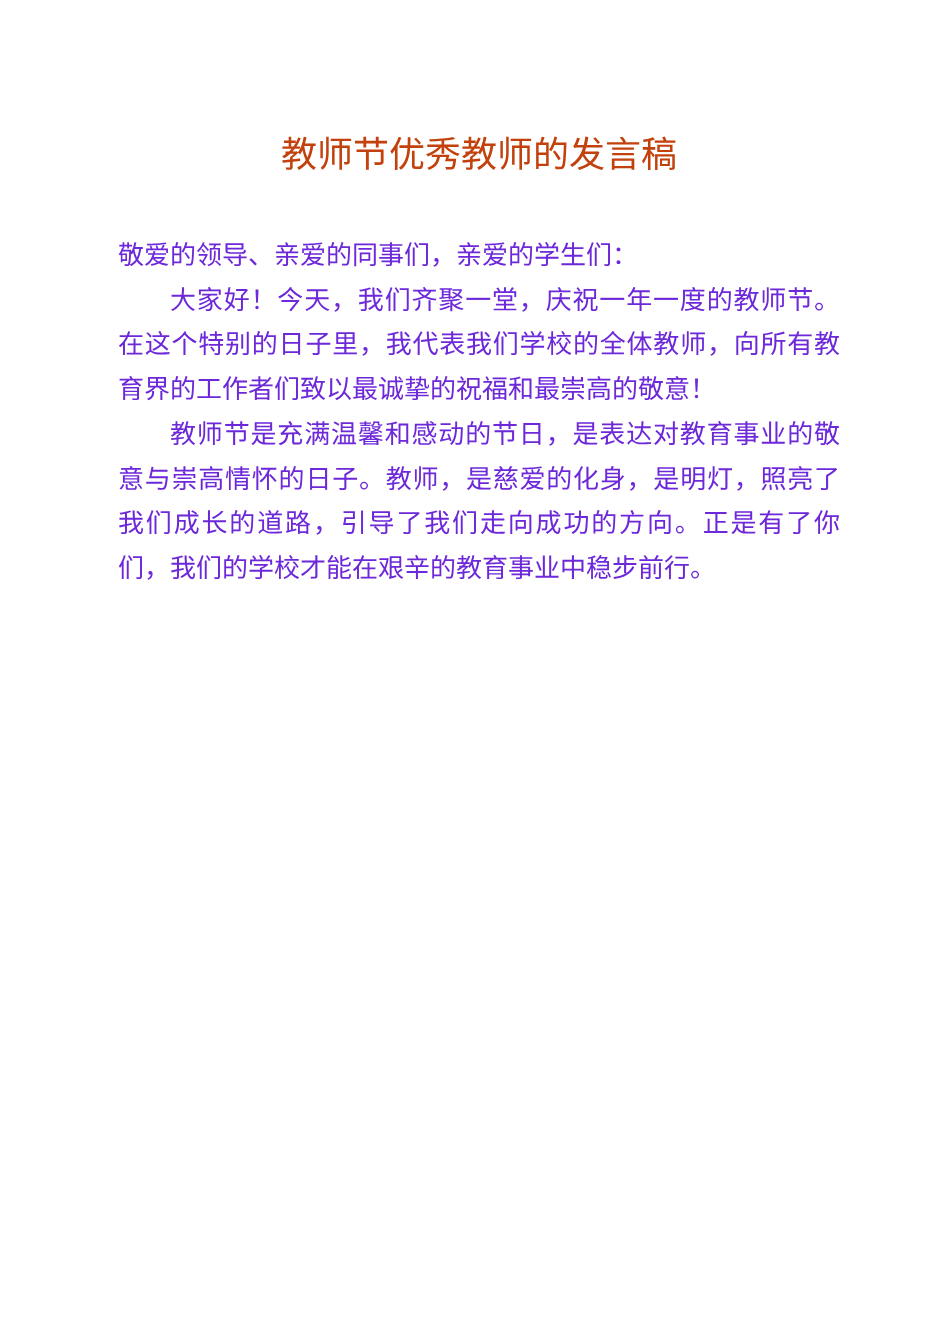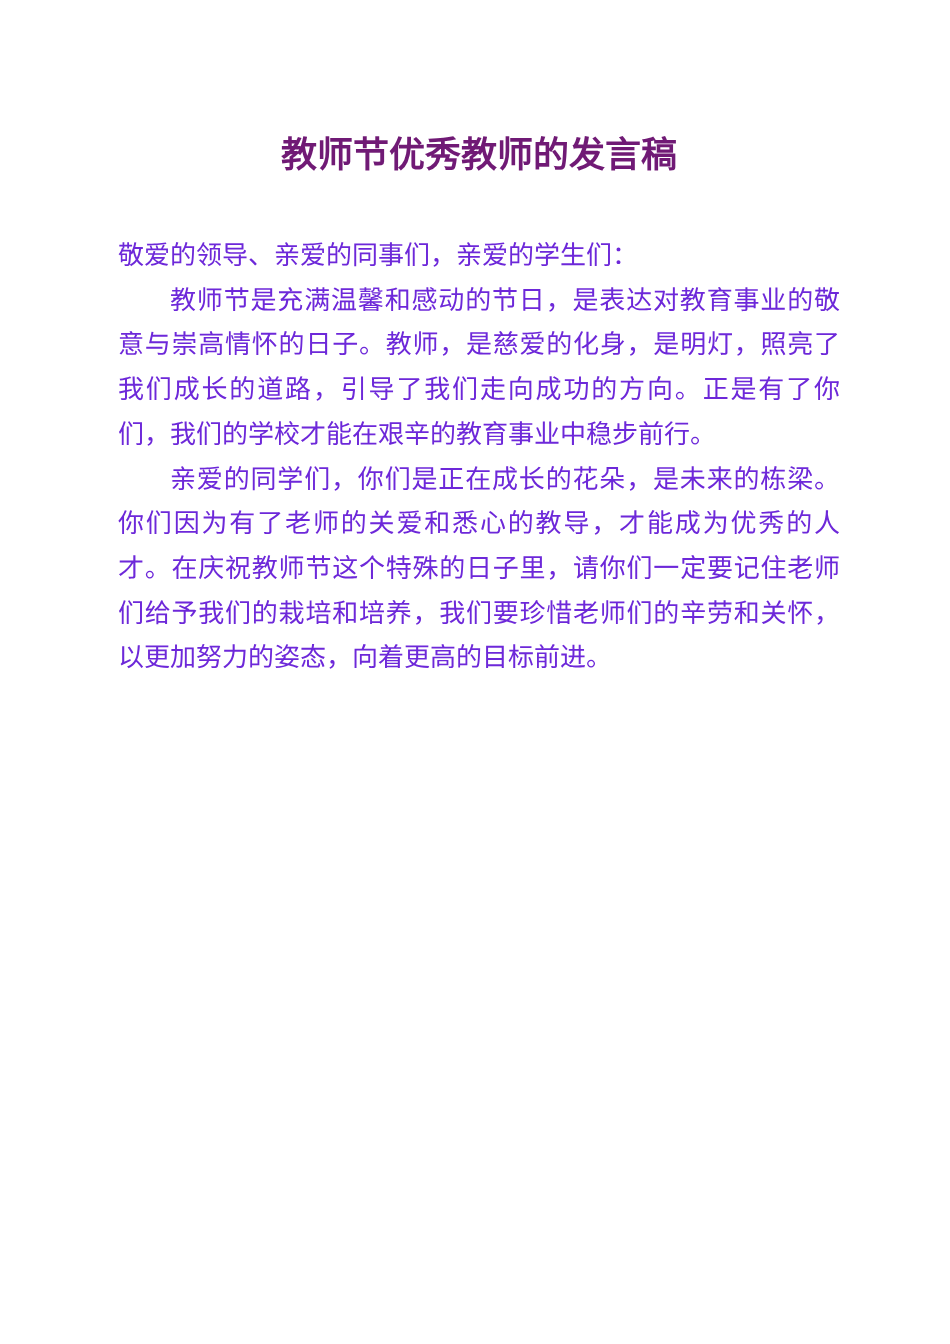--- a/index.html
+++ b/index.html
@@ -18,25 +18,25 @@
   }
   .content {
     margin-left: 118px;
     width: 722px;
     padding-top: 126px;
   }
   .doc-title {
     margin: 0 0 50px 0;
     font-size: 36px;
     line-height: 58px;
-    font-weight: bold;
+    font-weight: normal;
     text-align: center;
     letter-spacing: 0px;
     font-family: "Liberation Serif", "DejaVu Serif", serif;
-    color: #701a75;
+    color: #c2410c;
     white-space: nowrap;
   }
   .body-text p {
     margin: 0;
     font-size: 26px;
     line-height: 44.7px;
     text-align: justify;
     text-justify: inter-ideograph;
     color: #6d28d9;
     font-family: "Liberation Serif", "DejaVu Serif", serif;
@@ -47,17 +47,17 @@
   }
 </style>
 </head>
 <body>
 
 <div class="page">
   <div class="content">
     <h1 class="doc-title">教师节优秀教师的发言稿</h1>
     <div class="body-text">
       <p>敬爱的领导、亲爱的同事们，亲爱的学生们：</p>
+      <p class="indent">大家好！今天，我们齐聚一堂，庆祝一年一度的教师节。在这个特别的日子里，我代表我们学校的全体教师，向所有教育界的工作者们致以最诚挚的祝福和最崇高的敬意！</p>
       <p class="indent">教师节是充满温馨和感动的节日，是表达对教育事业的敬意与崇高情怀的日子。教师，是慈爱的化身，是明灯，照亮了我们成长的道路，引导了我们走向成功的方向。正是有了你们，我们的学校才能在艰辛的教育事业中稳步前行。</p>
-      <p class="indent">亲爱的同学们，你们是正在成长的花朵，是未来的栋梁。你们因为有了老师的关爱和悉心的教导，才能成为优秀的人才。在庆祝教师节这个特殊的日子里，请你们一定要记住老师们给予我们的栽培和培养，我们要珍惜老师们的辛劳和关怀，以更加努力的姿态，向着更高的目标前进。</p>
     </div>
   </div>
 </div>
 
 </body></html>

